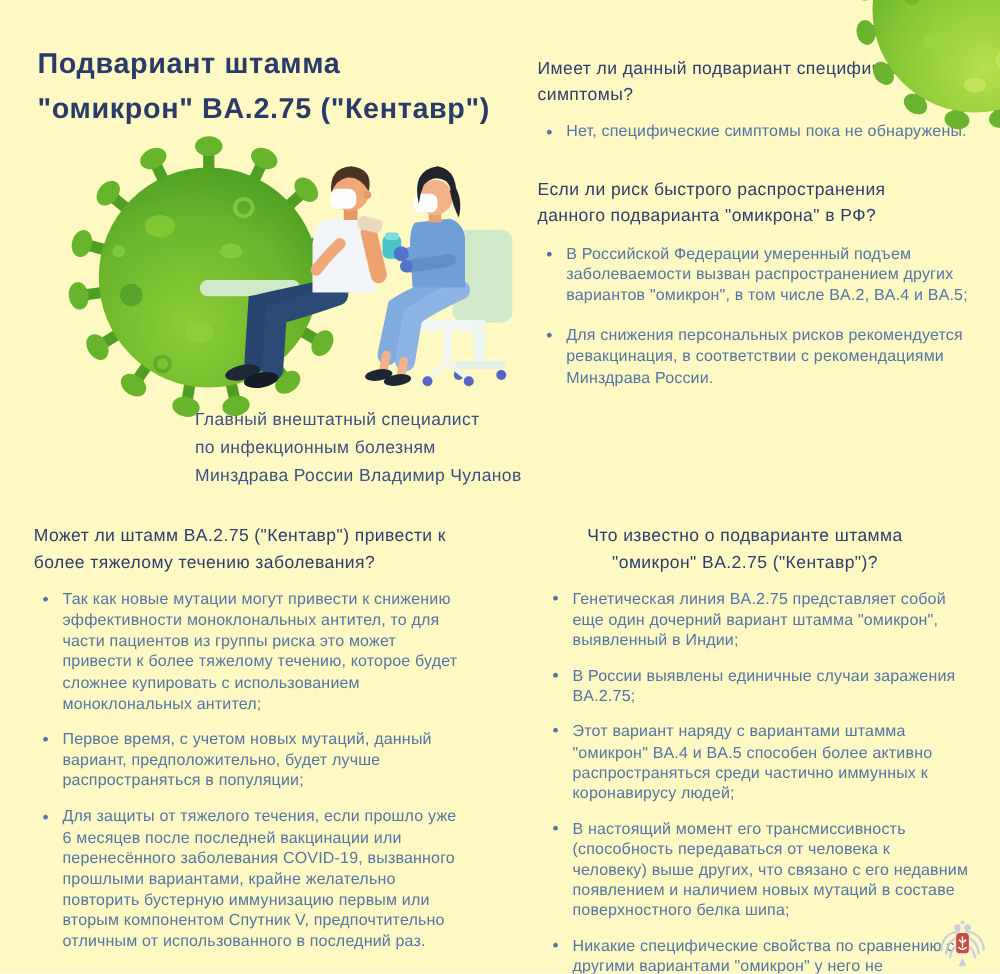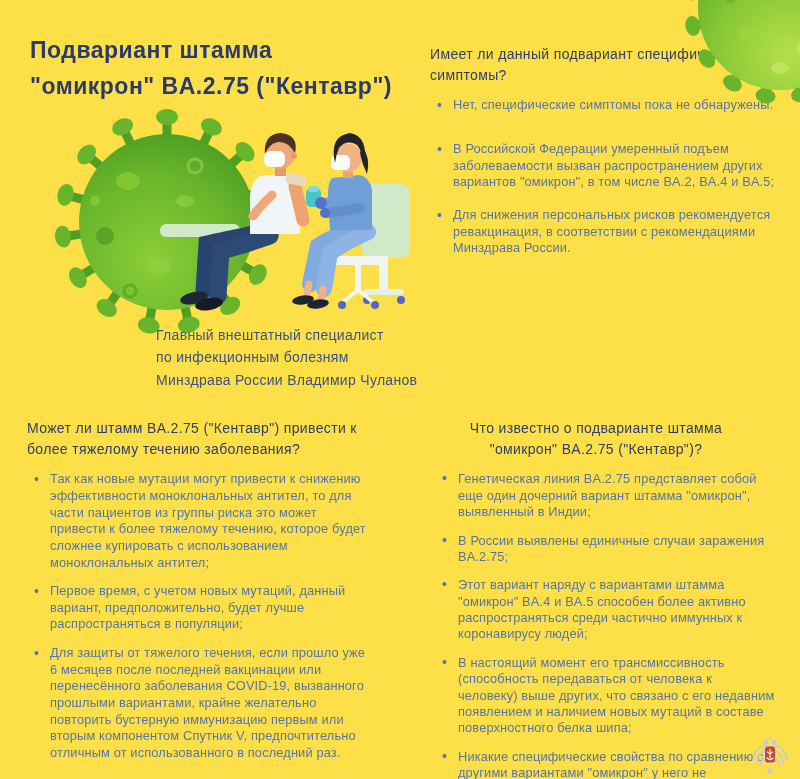--- a/index.html
+++ b/index.html
@@ -1,20 +1,20 @@
 <!DOCTYPE html>
 <html><head>
 <meta charset="utf-8">
 <style>
   * { margin:0; padding:0; box-sizing:border-box; }
   html,body { width:800px; height:779px; }
   body { font-family:"Liberation Sans", sans-serif; }
   #page {
     position:relative; width:800px; height:779px;
-    background:#fde047; overflow:hidden;
+    background:#fef9c3; overflow:hidden;
   }
   
   .title {
     position:absolute; left:30px; top:33px; width:390px;
     font-size:23px; font-weight:700; color:#2b3a6a;
     line-height:1.55; letter-spacing:0.5px;
   }
   
   .illustration { position:absolute; left:10px; top:106px; width:400px; height:230px; }
   .caption {
@@ -163,20 +163,21 @@
     <div>Главный внештатный специалист</div>
     <div>по инфекционным болезням</div>
     <div>Минздрава России Владимир Чуланов</div>
   </div>
 
   <section class="qa" id="sec-top-right">
     <h3>Имеет ли данный подвариант специфические симптомы?</h3>
     <ul class="gap-after">
       <li>Нет, специфические симптомы пока не обнаружены.</li>
     </ul>
+    <h3>Если ли риск быстрого распространения данного подварианта "омикрона" в РФ?</h3>
     <ul>
       <li>В Российской Федерации умеренный подъем заболеваемости вызван распространением других вариантов "омикрон", в том числе BA.2, BA.4 и BA.5;</li>
       <li>Для снижения персональных рисков рекомендуется ревакцинация, в соответствии с рекомендациями Минздрава России.</li>
     </ul>
   </section>
 
   <section class="qa" id="sec-bottom-left">
     <h3>Может ли штамм BA.2.75 ("Кентавр") привести к более тяжелому течению заболевания?</h3>
     <ul>
       <li>Так как новые мутации могут привести к снижению эффективности моноклональных антител, то для части пациентов из группы риска это может привести к более тяжелому течению, которое будет сложнее купировать с использованием моноклональных антител;</li>

